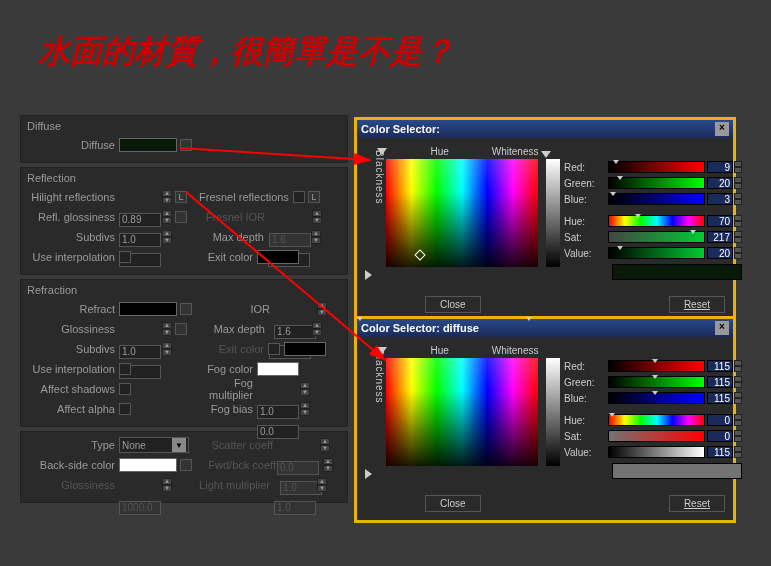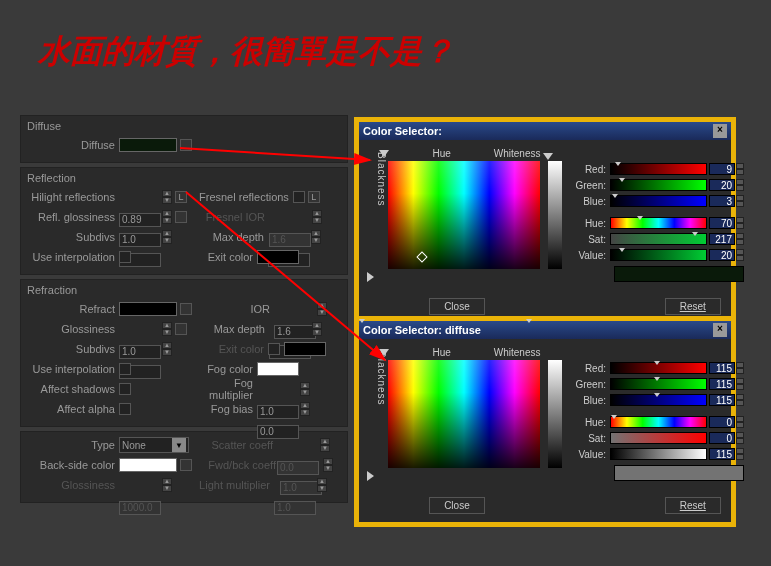--- a/index.html
+++ b/index.html
@@ -19,42 +19,42 @@
 .spinner-disabled { background: #333; color: #555; }
 .spin-btns { display: inline-flex; flex-direction: column; margin-left: 1px; }
 .spin-btn { width: 10px; height: 7px; background: #444; border: 1px solid #222; font-size: 6px; line-height: 4px; text-align: center; color: #999; cursor: pointer; }
 .checkbox-small { width: 12px; height: 12px; background: #222; border: 1px solid #555; display: inline-block; }
 .mini-swatch { width: 12px; height: 12px; background: #333; border: 1px solid #555; display: inline-block; margin-left: 3px; }
 .col2 { margin-left: 12px; }
 .dropdown { width: 70px; height: 16px; background: #222; border: 1px solid #555; color: #999; font-size: 10px; padding: 0 2px; display: flex; align-items: center; justify-content: space-between; }
 .dropdown-arrow { background: #888; width: 14px; height: 14px; display: flex; align-items: center; justify-content: center; color: #000; font-size: 8px; }
 .disabled-text { color: #555; }
 
-.color-selector { position: absolute; width: 382px; background: #2a2a2a; border: 5px solid #eab308; }
+.color-selector { position: absolute; width: 382px; background: #2a2a2a; border: 3px solid #eab308; }
 .cs1 { top: 117px; left: 354px; }
 .cs2 { top: 316px; left: 354px; }
 .cs-title { background: linear-gradient(to bottom, #2a4a8a, #1a2a5a); color: #fff; font-size: 11px; padding: 2px 4px; display: flex; justify-content: space-between; align-items: center; font-weight: bold; }
 .cs-close-x { width: 14px; height: 14px; background: #999; color: #000; text-align: center; line-height: 12px; font-size: 10px; cursor: pointer; font-weight: bold; }
 .cs-body { padding: 8px; display: flex; gap: 4px; }
 .cs-left { display: flex; gap: 2px; }
 .vert-label { writing-mode: vertical-lr; font-size: 10px; color: #ccc; letter-spacing: 1px; padding-top: 4px; width: 10px; }
 .hue-header { display: flex; justify-content: space-around; font-size: 10px; color: #ccc; margin-bottom: 2px; }
 .gradient-box { width: 152px; height: 108px; background: linear-gradient(to right, #ff0000, #ffff00, #00ff00, #00ffff, #0000ff, #ff00ff, #ff0000); position: relative; }
 .gradient-overlay { position: absolute; inset: 0; background: linear-gradient(to bottom, rgba(255,255,255,0.15) 0%, rgba(0,0,0,0) 30%, rgba(0,0,0,0.9) 100%); }
 .whiteness-bar { width: 14px; height: 108px; background: linear-gradient(to bottom, #fff, #000); }
 .cs-right { flex: 1; padding-top: 14px; }
 .cs-row { display: flex; align-items: center; margin-bottom: 2px; height: 14px; }
-.cs-label { width: 44px; text-align: right; font-size: 10px; color: #ccc; padding-right: 4px; }
+.cs-label { width: 44px; font-size: 10px; color: #ccc; padding-right: 4px; }
 .cs-slider { flex: 1; height: 12px; border: 1px solid #000; }
 .cs-num { width: 26px; height: 12px; background: #1a2a5a; color: #fff; font-size: 10px; text-align: right; padding-right: 2px; margin-left: 2px; border: 1px solid #000; }
 .cs-spin { display: inline-flex; flex-direction: column; margin-left: 1px; }
 .cs-spin-b { width: 8px; height: 6px; background: #555; border: 1px solid #222; font-size: 5px; }
 .preview-swatch { margin: 4px 0 4px 48px; width: 130px; height: 16px; border: 1px solid #000; background: #0a1a0a; }
 .preview-gray { background: #737373; }
-.cs-footer { display: flex; padding: 4px 8px 8px 8px; gap: 180px; justify-content: center; }
+.cs-footer { display: flex; padding: 4px 8px 8px 8px; gap: 180px; justify-content: space-between; }
 .cs-btn { background: #2a2a2a; border: 1px solid #555; color: #ccc; font-size: 10px; padding: 2px 14px; cursor: pointer; }
 
 
 .red-arrow { position: absolute; pointer-events: none; }
 .arrow-svg { overflow: visible; }
 
 
 .sl-red { background: linear-gradient(to right, #000, #f00); position: relative; }
 .sl-green { background: linear-gradient(to right, #000, #0f0); position: relative; }
 .sl-blue { background: linear-gradient(to right, #000, #00f); position: relative; }

